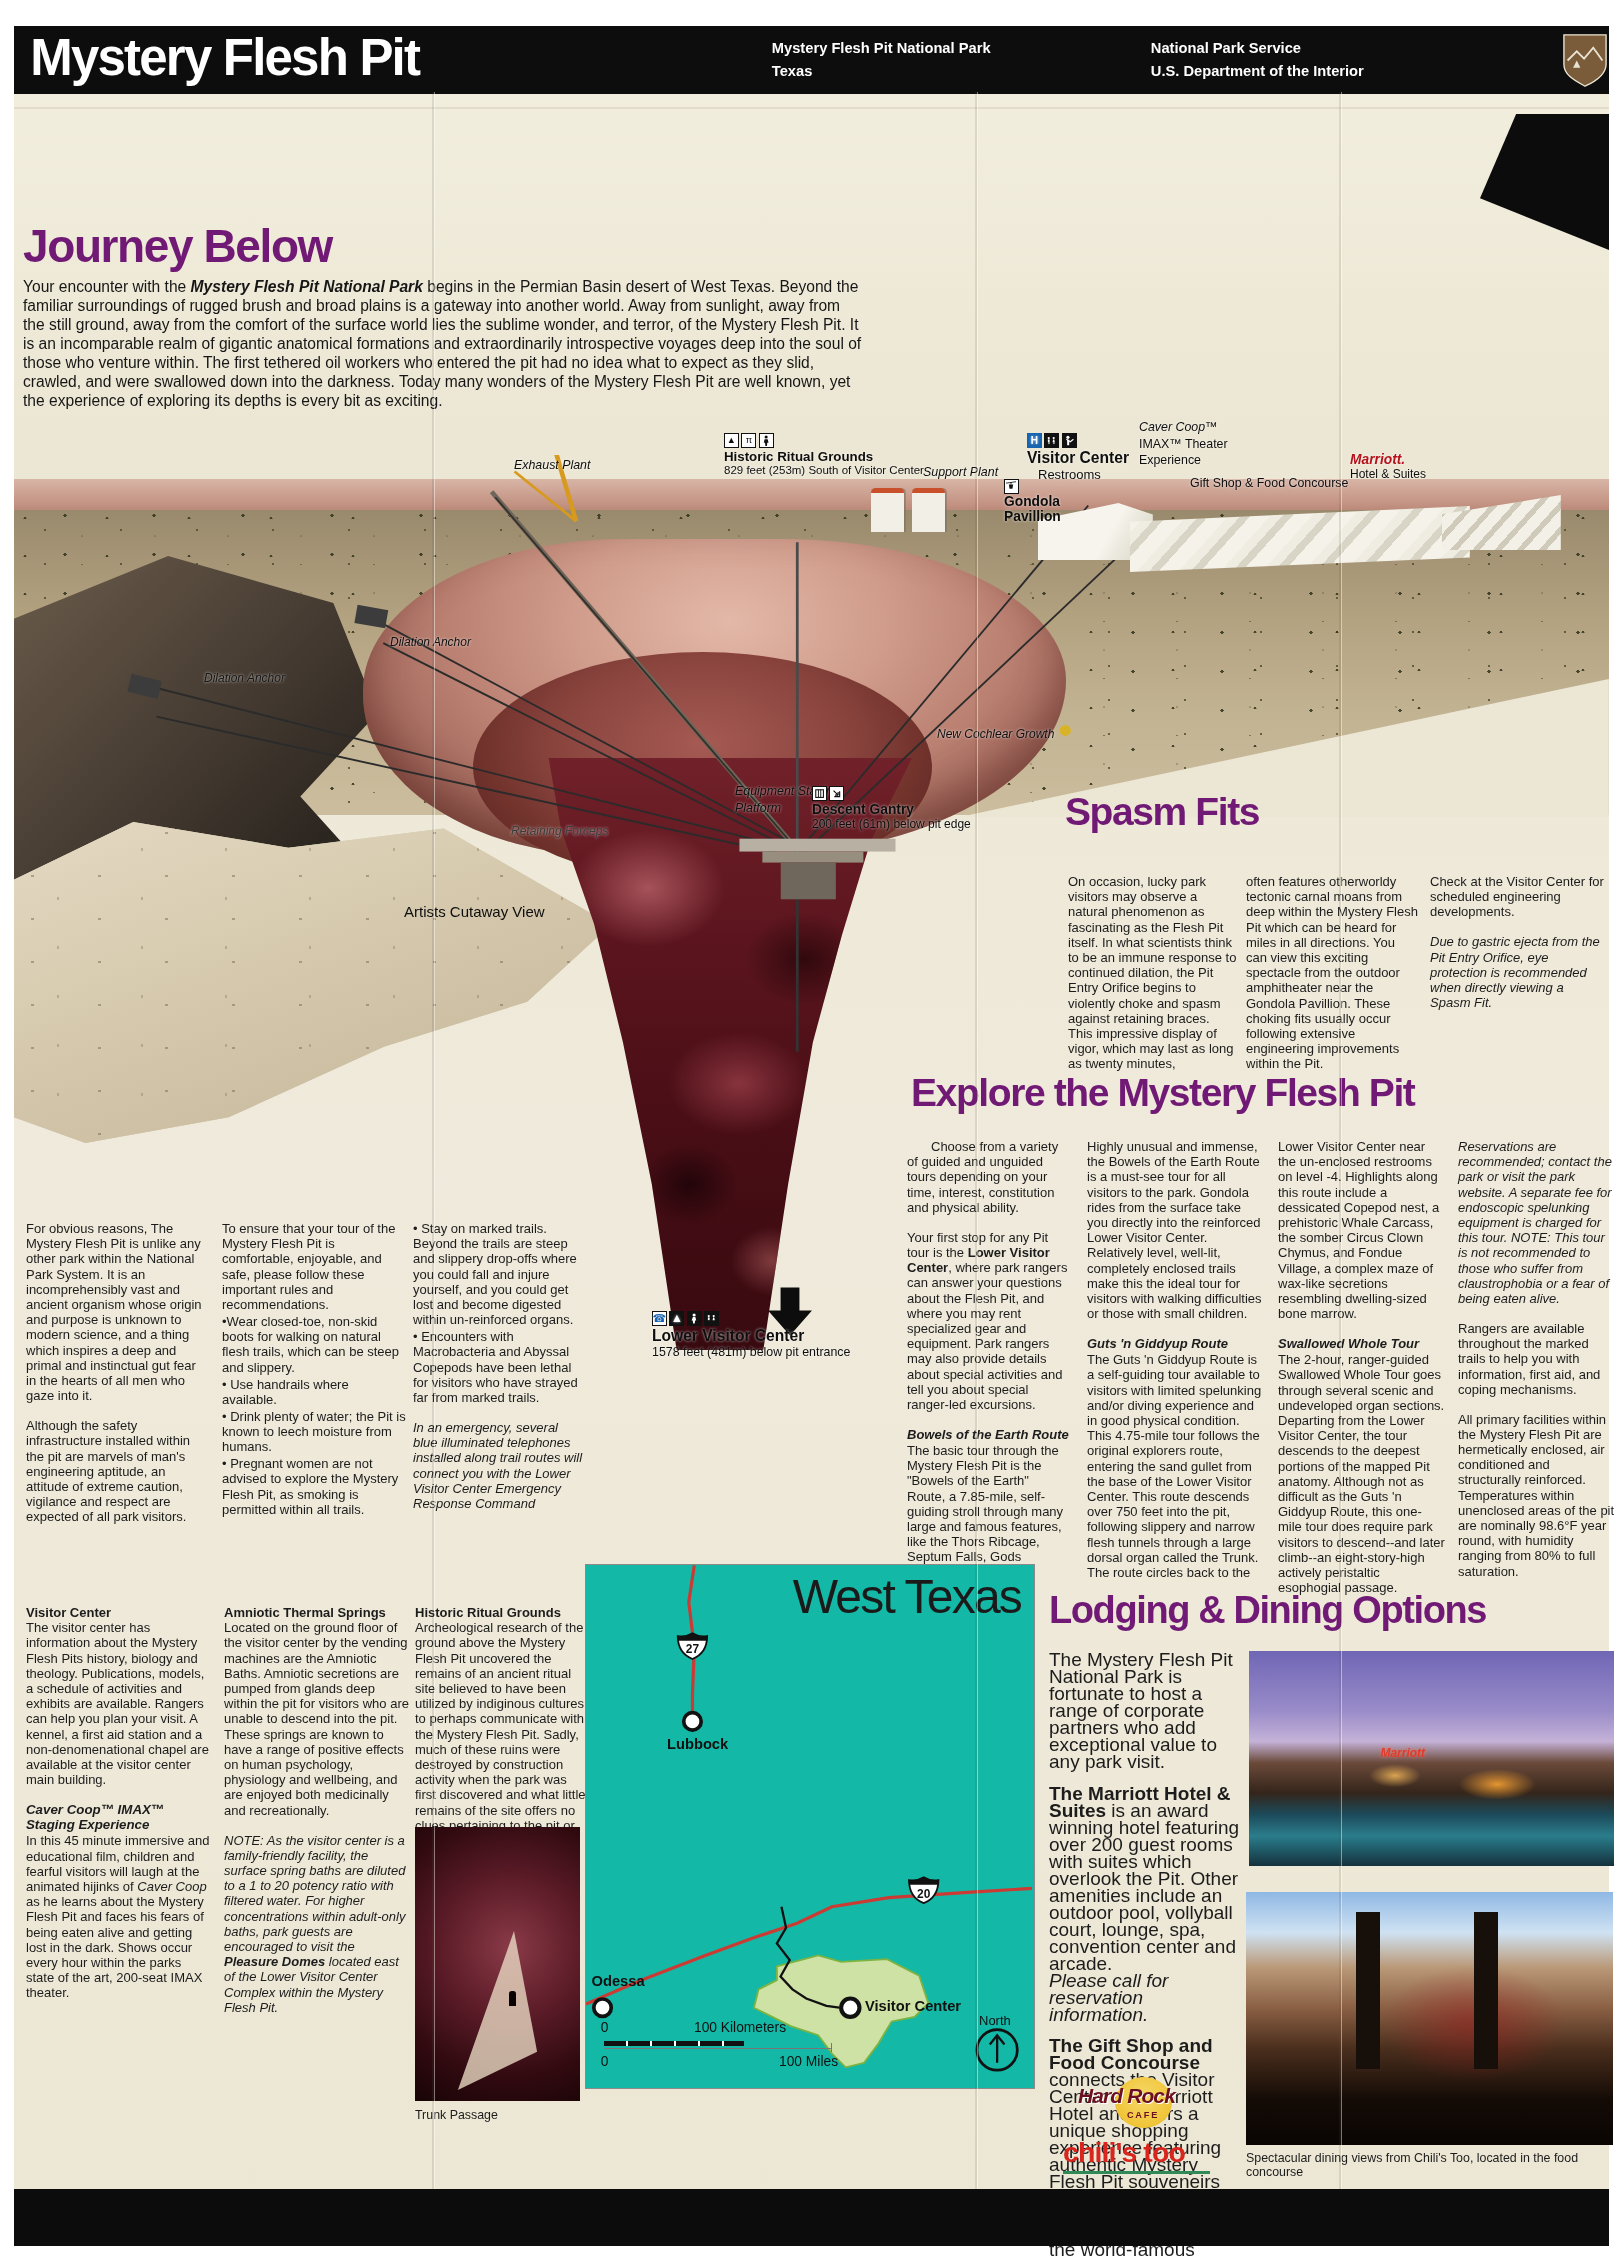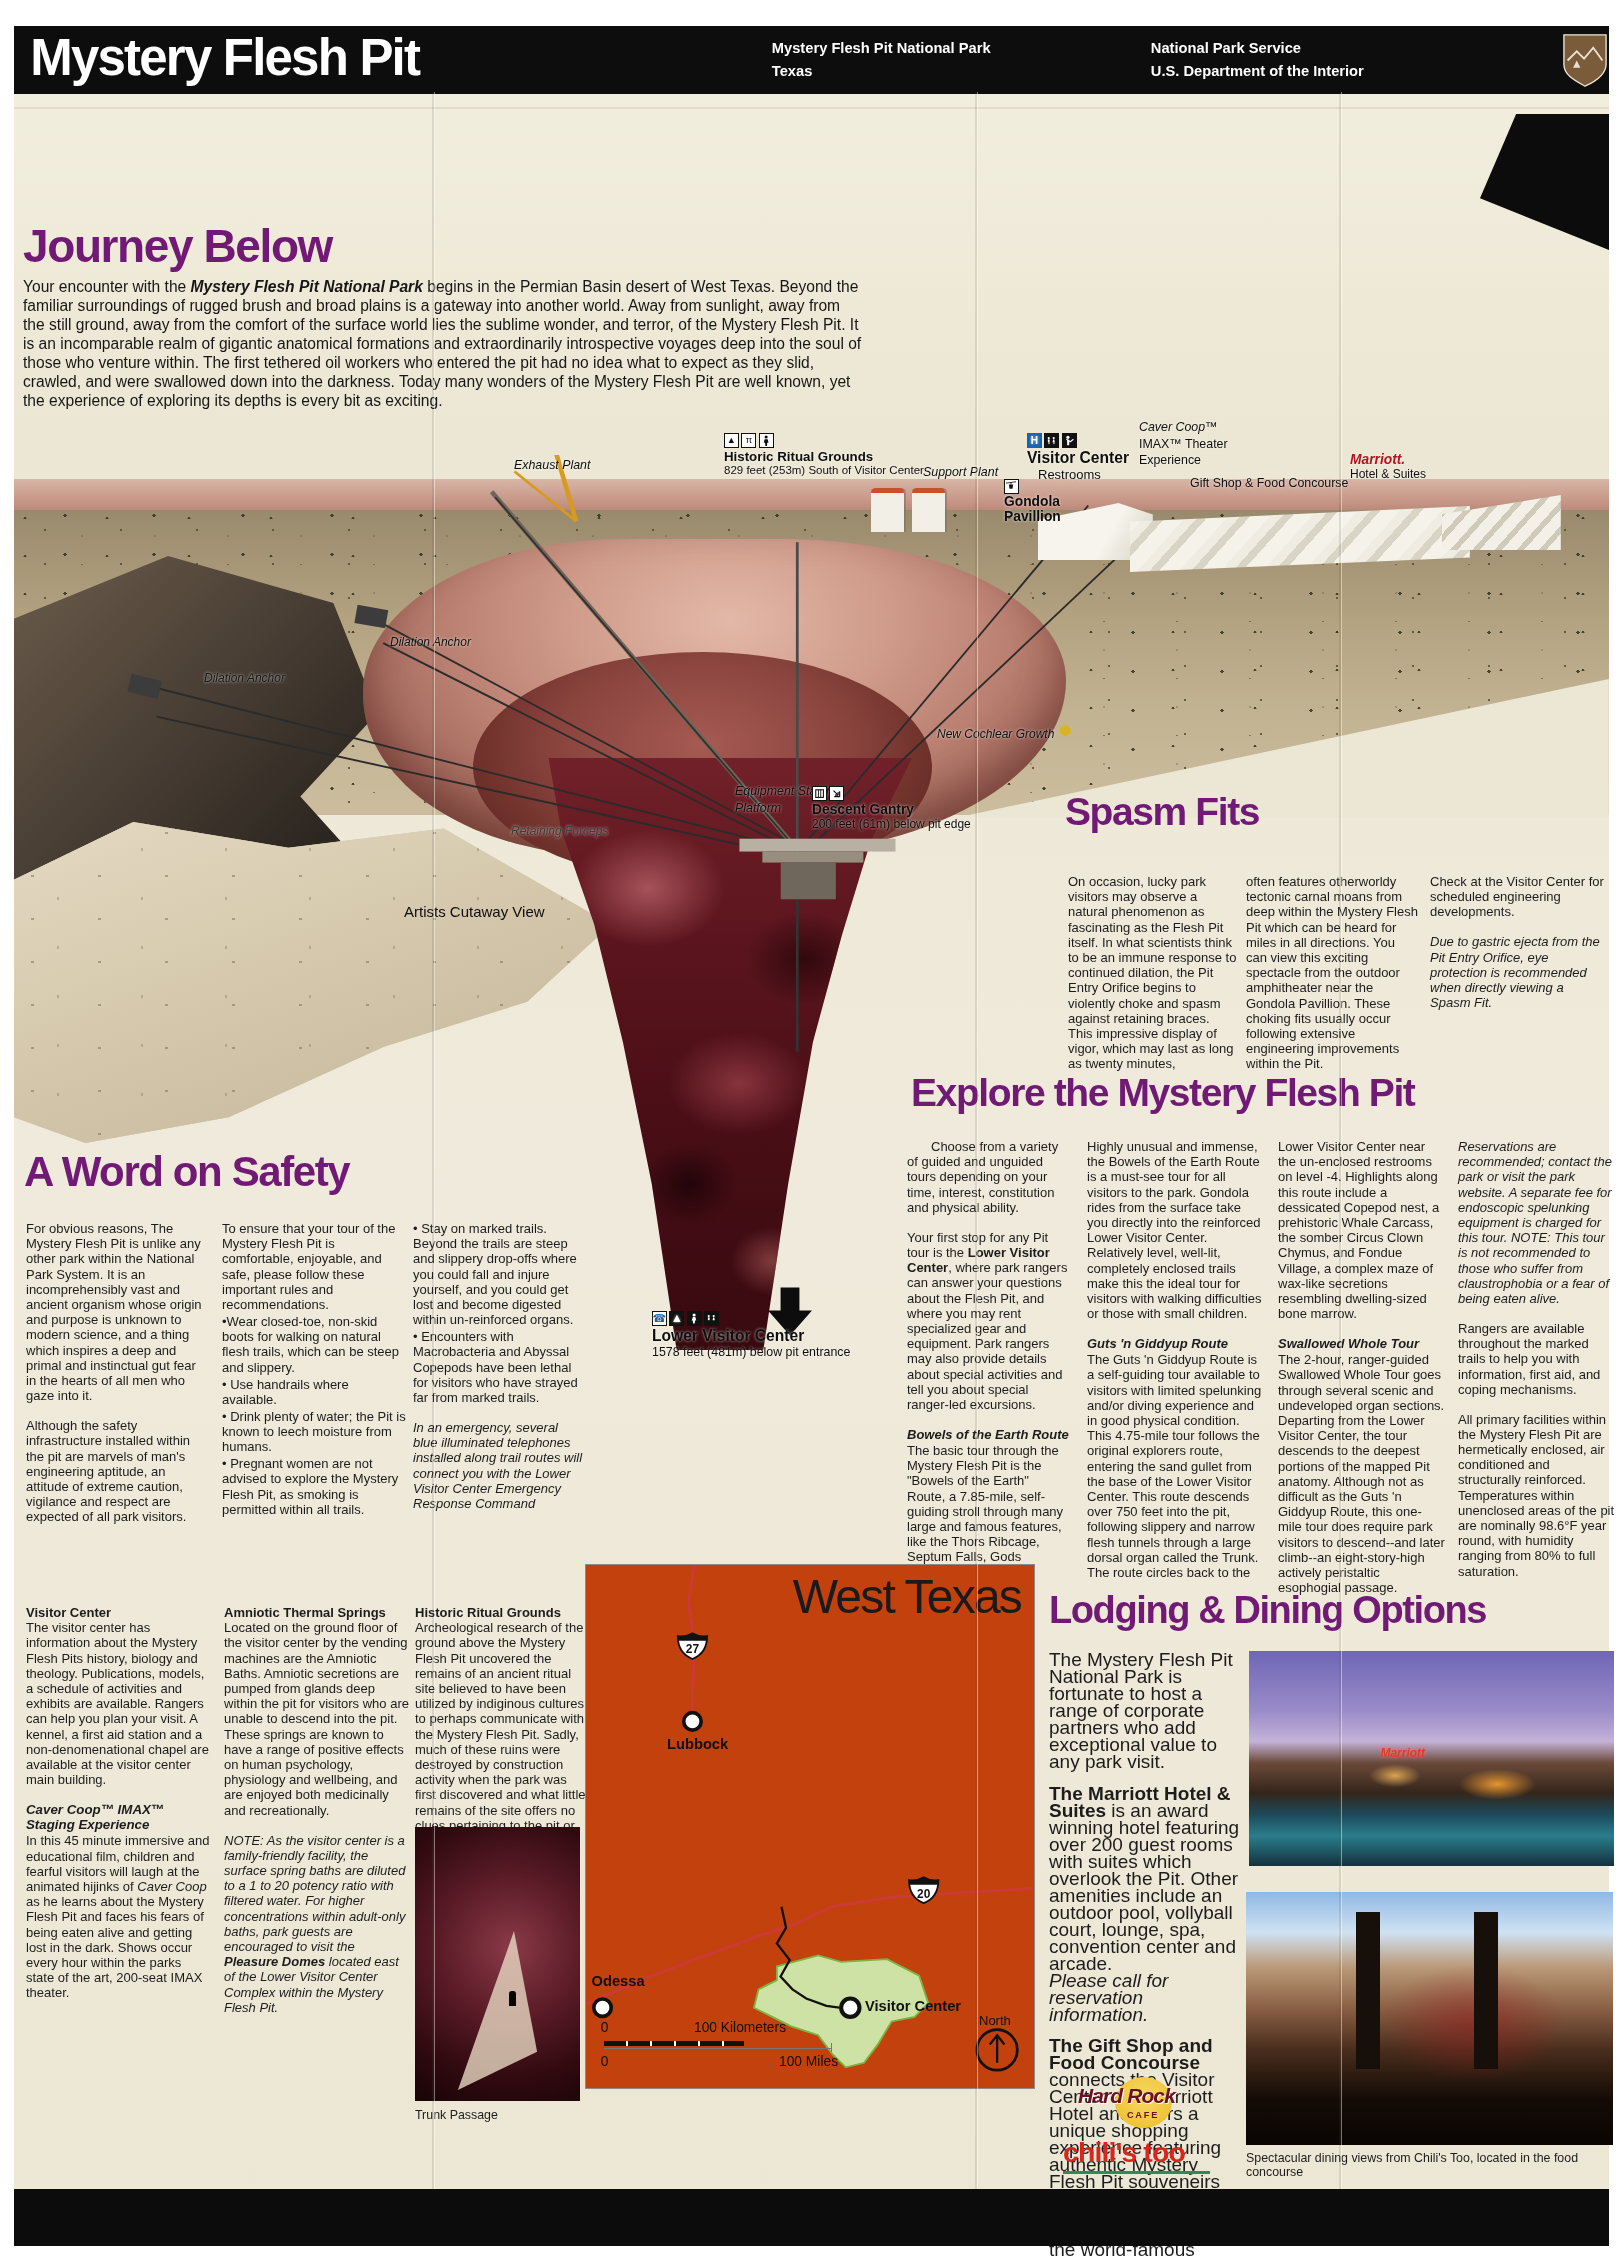--- a/index.html
+++ b/index.html
@@ -82,21 +82,21 @@
   .lbl-big-t{font-weight:bold;font-size:15.6px;}
   .iconrow{display:flex;gap:2.8px;align-items:center;margin-bottom:1.8px;}
   .isq{width:14.7px;height:14.7px;border:1.4px solid #111;background:#fff;display:inline-flex;
        align-items:center;justify-content:center;font-size:9.2px;line-height:1;box-sizing:border-box;}
   .isq svg{display:block;}
   .isq-blue{width:14.7px;height:14.7px;background:#1663b0;color:#fff;display:inline-flex;align-items:center;
        justify-content:center;font-size:10px;font-weight:bold;box-sizing:border-box;}
   .isq-dark{width:14.7px;height:14.7px;background:#111;color:#fff;display:inline-flex;align-items:center;
        justify-content:center;box-sizing:border-box;}
   
-  .map{position:absolute;left:585px;top:1564px;width:450px;height:525px;background:#c2410c;
+  .map{position:absolute;left:585px;top:1564px;width:450px;height:525px;background:#14b8a6;
        border:1.8px solid #8a8a88;box-sizing:border-box;}
   .map-title{position:absolute;right:13px;top:3.7px;font-size:48px;font-weight:normal;letter-spacing:-1.8px;color:#1a1a1a;}
   .map-label{position:absolute;font-weight:bold;font-size:14.7px;color:#111;}
   .map-small{position:absolute;font-size:13.8px;color:#111;}
   .kmbar{position:absolute;left:18.4px;top:476px;width:140px;height:4.6px;background:#111;
          background-image:repeating-linear-gradient(90deg,transparent 0 22px,#fff 22px 24px);}
   .mibar{position:absolute;left:18.4px;top:483px;width:228px;height:1.4px;background:#777;}
   .mitick{position:absolute;left:245px;top:478px;width:1.4px;height:9.2px;background:#777;}
   
   .ph-marriott{left:1249px;top:1651px;width:365px;height:215px;
@@ -362,21 +362,20 @@
     <p>Lower Visitor Center near the un-enclosed restrooms on level -4. Highlights along this route include a dessicated Copepod nest, a prehistoric Whale Carcass, the somber Circus Clown Chymus, and Fondue Village, a complex maze of wax-like secretions resembling dwelling-sized bone marrow.</p>
     <div class="h3">Swallowed Whole Tour</div>
     <p>The 2-hour, ranger-guided Swallowed Whole Tour goes through several scenic and undeveloped organ sections. Departing from the Lower Visitor Center, the tour descends to the deepest portions of the mapped Pit anatomy. Although not as difficult as the Guts 'n Giddyup Route, this one-mile tour does require park visitors to descend--and later climb--an eight-story-high actively peristaltic esophogial passage.</p>
   </div>
   <div class="col" style="left:1458px;top:1139px;width:158px;">
     <p class="it">Reservations are recommended; contact the park or visit the park website. A separate fee for endoscopic spelunking equipment is charged for this tour. NOTE: This tour is not recommended to those who suffer from claustrophobia or a fear of being eaten alive.</p>
     <p>Rangers are available throughout the marked trails to help you with information, first aid, and coping mechanisms.</p>
     <p>All primary facilities within the Mystery Flesh Pit are hermetically enclosed, air conditioned and structurally reinforced. Temperatures within unenclosed areas of the pit are nominally 98.6°F year round, with humidity ranging from 80% to full saturation.</p>
   </div>
 
-  <div class="h1" style="left:24px;top:1148px;font-size:42px;">A Word on Safety</div>
   <div class="col" style="left:26px;top:1221px;width:180px;">
     <p>For obvious reasons, The Mystery Flesh Pit is unlike any other park within the National Park System. It is an incomprehensibly vast and ancient organism whose origin and purpose is unknown to modern science, and a thing which inspires a deep and primal and instinctual gut fear in the hearts of all men who gaze into it.</p>
     <p>Although the safety infrastructure installed within the pit are marvels of man's engineering aptitude, an attitude of extreme caution, vigilance and respect are expected of all park visitors.</p>
   </div>
   <div class="col" style="left:222px;top:1221px;width:185px;">
     <p style="margin-bottom:1.8px;">To ensure that your tour of the Mystery Flesh Pit is comfortable, enjoyable, and safe, please follow these important rules and recommendations.</p>
     <p style="margin-bottom:1.8px;">•Wear closed-toe, non-skid boots for walking on natural flesh trails, which can be steep and slippery.</p>
     <p style="margin-bottom:1.8px;">• Use handrails where available.</p>
     <p style="margin-bottom:1.8px;">• Drink plenty of water; the Pit is known to leech moisture from humans.</p>
     <p>• Pregnant women are not advised to explore the Mystery Flesh Pit, as smoking is permitted within all trails.</p>

